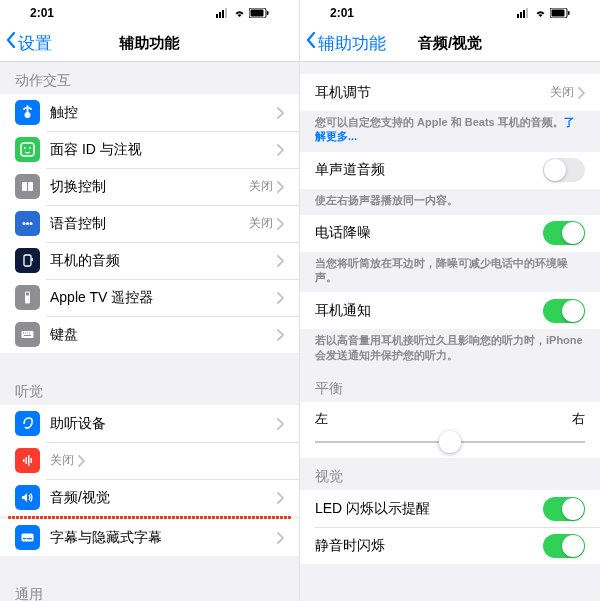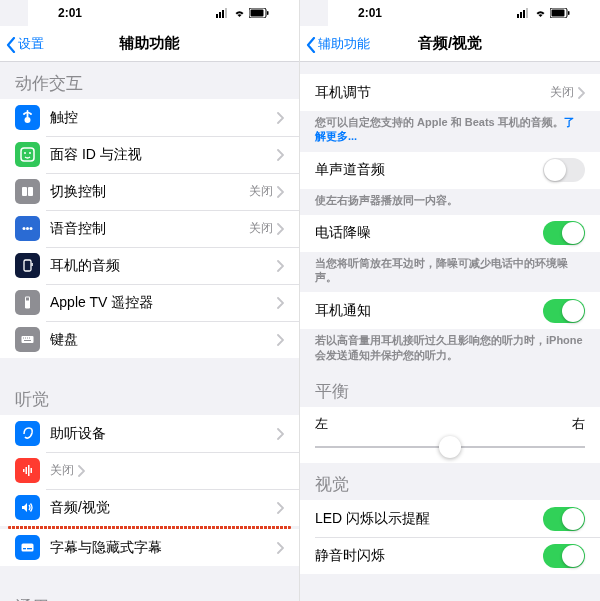--- a/index.html
+++ b/index.html
@@ -1,30 +1,30 @@
 <!DOCTYPE html>
 <html><head>
 <meta charset="utf-8">
 <style>
   * { margin: 0; padding: 0; box-sizing: border-box; }
   body { font-family: -apple-system, "Helvetica Neue", Arial, sans-serif; background: #fff; display: flex; width: 600px; height: 601px; }
   .screen { width: 300px; height: 601px; background: #f2f2f6; position: relative; overflow: hidden; }
   .screen.left { border-right: 1px solid #e0e0e0; }
   
-  .status-bar { height: 26px; background: #fff; display: flex; justify-content: space-between; align-items: center; padding: 0 30px; font-size: 12px; font-weight: 600; color: #000; margin-left: 28px; }
+  .status-bar { height: 26px; background: #fff; display: flex; justify-content: space-between; align-items: center; padding: 0 30px; font-size: 12px; font-weight: 600; color: #000; }
   .screen.right .status-bar { background: #fff; }
   .status-icons { display: flex; gap: 3px; align-items: center; font-size: 11px; }
   .status-icons svg { display: block; }
   
   .nav-bar { height: 36px; background: #fff; display: flex; align-items: center; position: relative; border-bottom: .5px solid #d7d7dc; }
-  .nav-back { display: flex; align-items: flex-end; color: #0079ff; font-size: 13px; padding-left: 6px; position: absolute; left: 0; }
+  .nav-back { display: flex; align-items: flex-start; color: #0079ff; font-size: 17px; padding-left: 6px; position: absolute; left: 0; }
   .nav-back svg { width: 10px; height: 16px; margin-right: 2px; }
   .nav-title { flex: 1; text-align: center; font-size: 15px; font-weight: 600; color: #000; }
   
-  .sec-header { font-size: 17px; color: #8a8a8e; padding: 10px 15px 4px; }
+  .sec-header { font-size: 14px; color: #8a8a8e; padding: 10px 15px 4px; }
   .sec-footer { font-size: 11px; color: #8a8a8e; padding: 4px 15px 8px; line-height: 1.3; font-weight: bold; }
   .sec-footer .link { color: #0079ff; }
   
   .row-group { background: #fff; }
   .row { height: 37px; display: flex; align-items: center; padding: 0 15px; position: relative; }
   .row + .row::before { content: ""; position: absolute; top: 0; left: 46px; right: 0; height: .5px; background: #e1e1e5; }
   .screen.right .row + .row::before { left: 15px; }
   .row .icon-box { width: 25px; height: 25px; border-radius: 5px; display: flex; align-items: center; justify-content: center; margin-right: 10px; flex-shrink: 0; }
   .row .label { flex: 1; font-size: 14px; color: #000; }
   .row .value { font-size: 12px; color: #8a8a8e; margin-right: 4px; }

